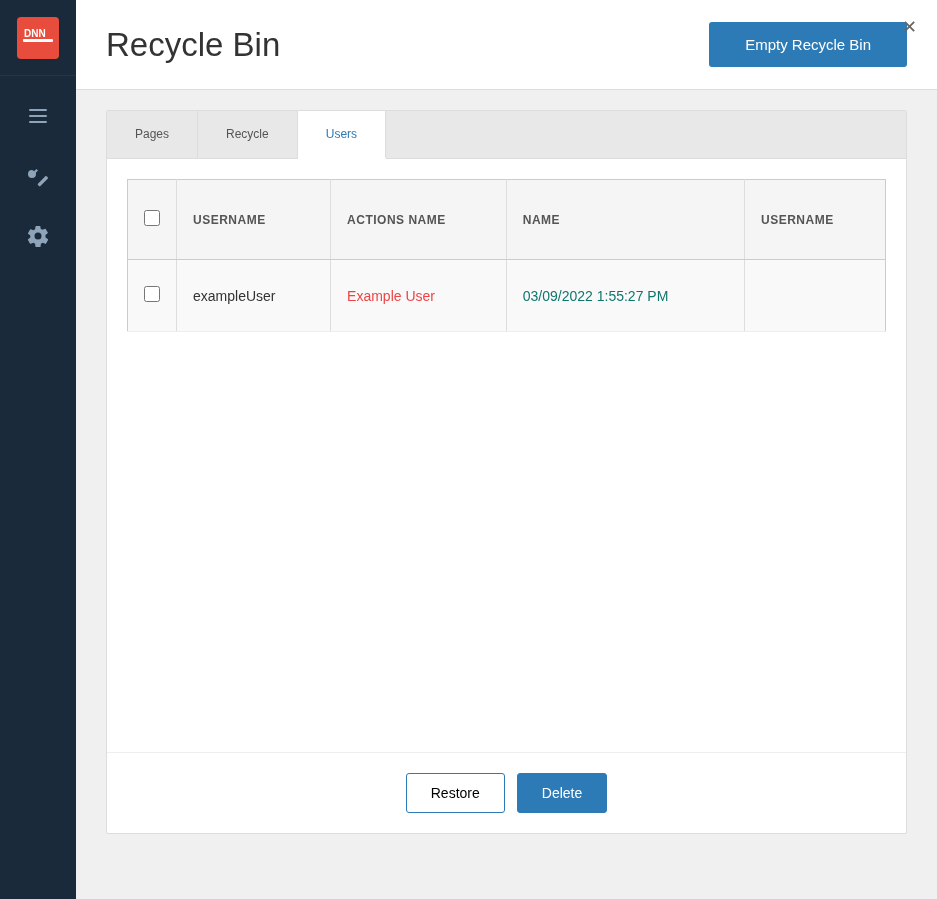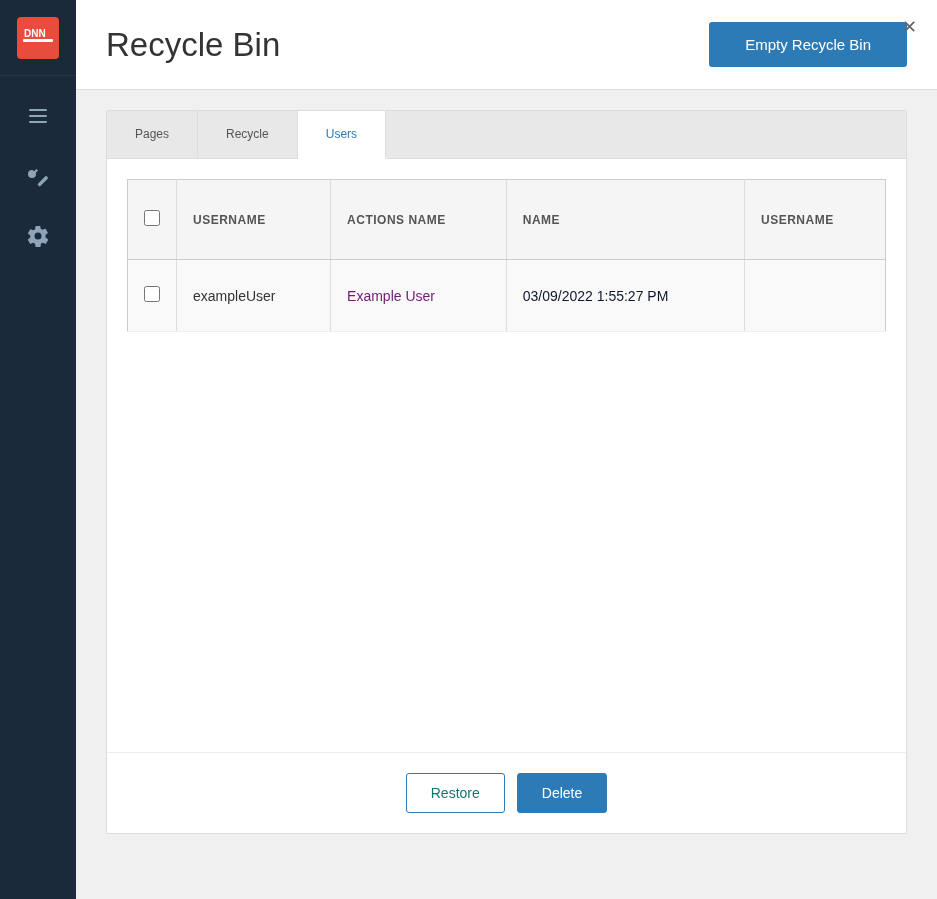--- a/index.html
+++ b/index.html
@@ -183,44 +183,44 @@
       color: #333;
       border-right: 1px solid #ddd;
       border-bottom: 1px solid #eee;
     }
 
     tbody td:last-child {
       border-right: none;
     }
 
     .td-link {
-      color: #701a75;
+      color: #ef4444;
       margin-left: 20px;
     }
 
     .td-date {
-      color: #0f172a;
+      color: #0f766e;
     }
 
     
     .bottom-actions {
       display: flex;
       justify-content: center;
       gap: 12px;
       padding: 20px;
       border-top: 1px solid #eee;
       margin-top: 400px;
     }
 
     .btn-restore {
       padding: 10px 24px;
       font-size: 14px;
       background: #fff;
       border: 1px solid #2c7bb6;
-      color: #0f766e;
+      color: #000000;
       border-radius: 3px;
       cursor: pointer;
     }
 
     .btn-delete {
       padding: 11px 24px;
       font-size: 14px;
       background: #2c7bb6;
       border: 1px solid #2c7bb6;
       color: #fff;

